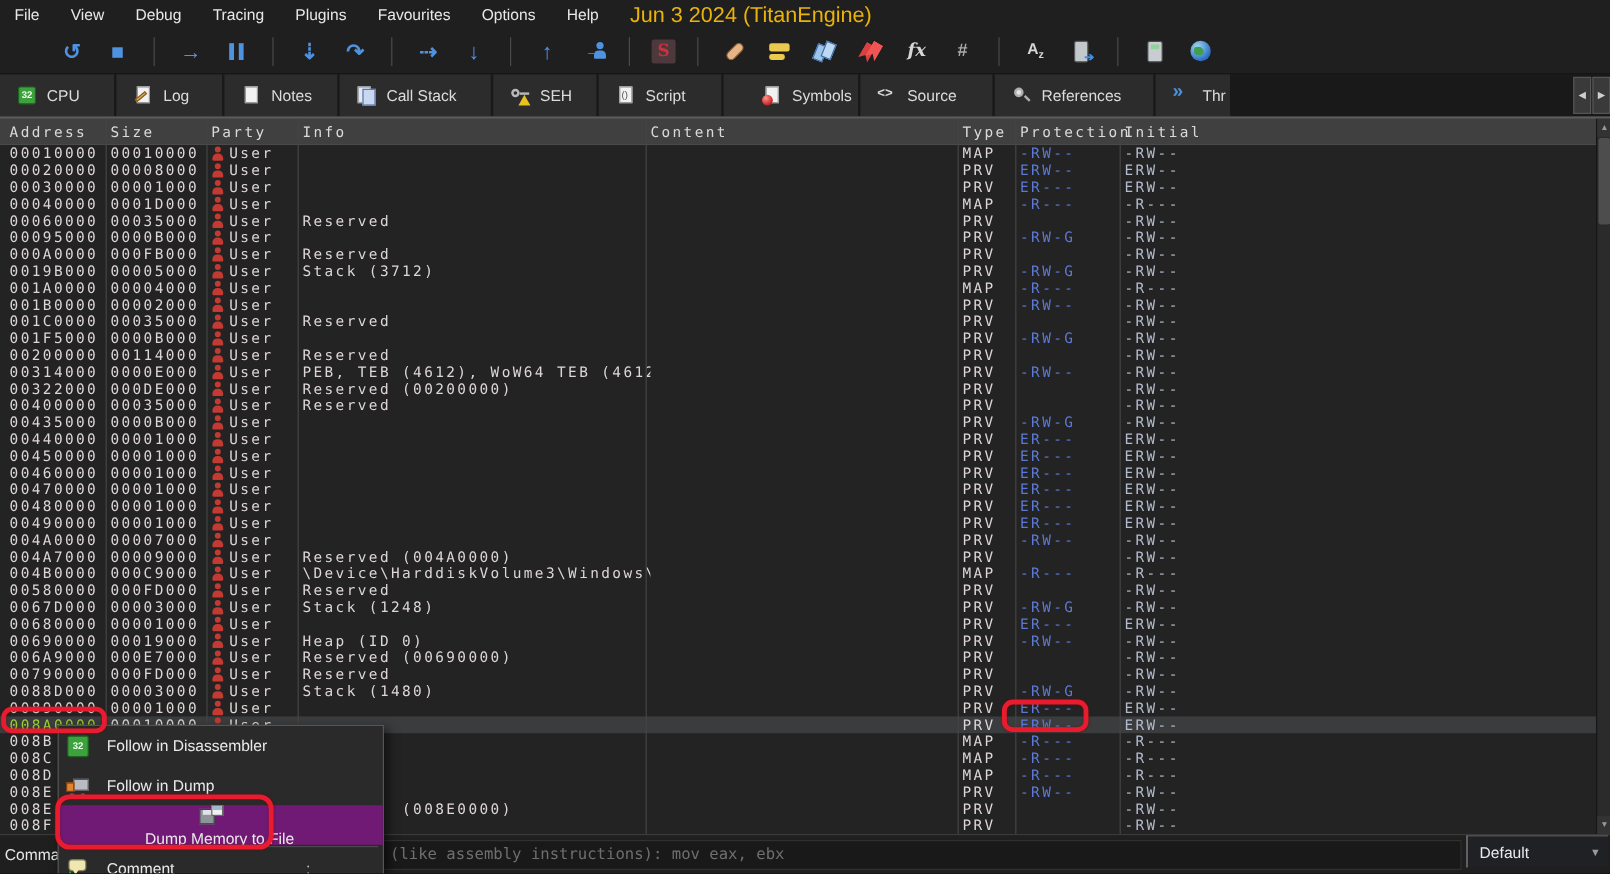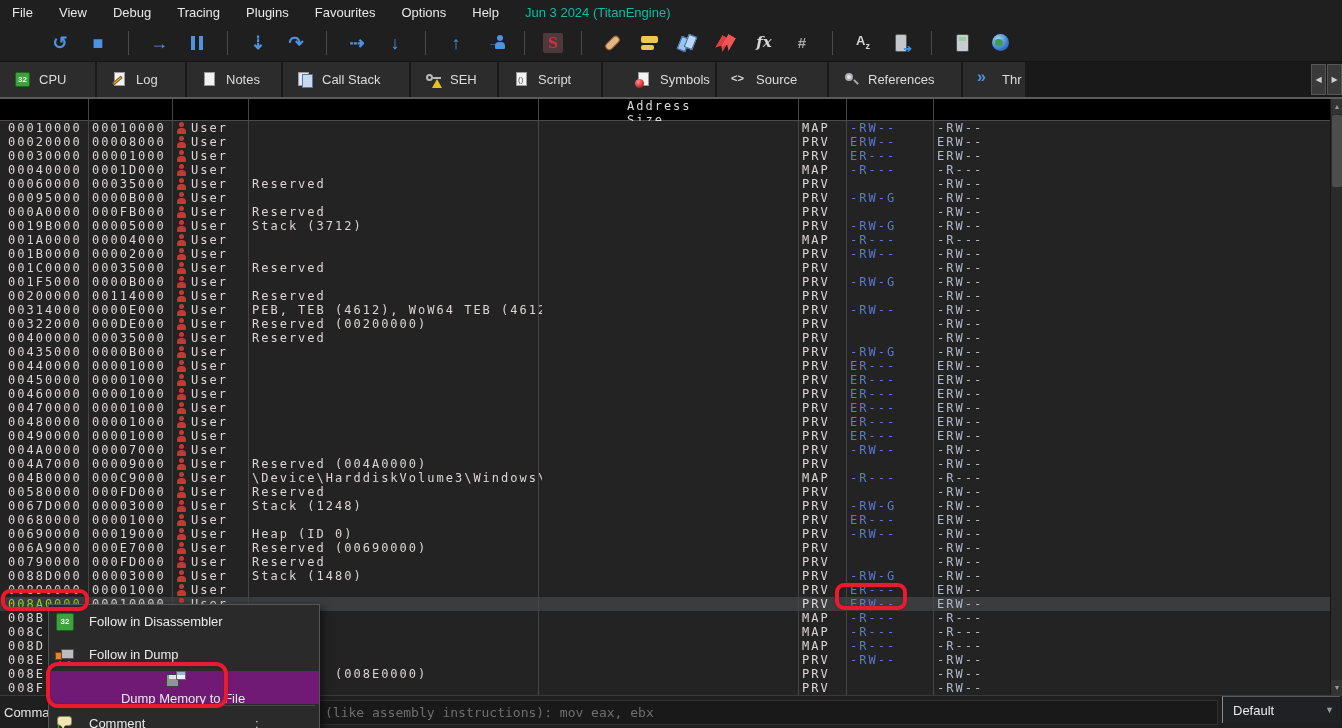--- a/index.html
+++ b/index.html
@@ -6,21 +6,21 @@
   html,body { background:#111; }
   #app {
     position:relative; width:1342px; height:728px; overflow:hidden;
     background:#1f1f1f; font-family:"Liberation Sans", sans-serif;
     color:#e6e6e6; user-select:none;
   }
   
   #menubar { position:absolute; left:0; top:0; width:100%; height:24px;
     display:flex; align-items:center; gap:26px; padding-left:12px; background:#1f1f1f; }
   .menuitem { font-size:13px; color:#e8e8e8; cursor:default; }
-  #buildinfo { font-size:13px; color:#14b8a6; }
+  #buildinfo { font-size:18px; color:#eab308; }
   
   #toolbar { position:absolute; left:0; top:24px; width:100%; height:38px;
     display:flex; align-items:center; gap:14px; padding-left:10px;
     background:#1f1f1f; border-bottom:1px solid #141414; }
   .tsep { width:1px; height:24px; background:#4a4a4a; margin:0 4px; }
   .tbi { position:relative; width:24px; height:24px; display:flex; align-items:center;
     justify-content:center; font-size:18px; font-weight:bold; color:#4f93e0; }
   .tbi .glyph { line-height:1; }
   .t-pause .pbar { width:4px; height:14px; background:#4f93e0; margin:0 2px; display:inline-block; }
   .t-run-to-user .glyph { font-size:13px; }
@@ -98,23 +98,23 @@
   .magring { position:absolute; left:2px; top:2px; width:8px; height:8px; border:2px solid #aeaeae;
     border-radius:50%; background:#dfe4ea; }
   .maghandle { position:absolute; left:10px; top:10px; width:6px; height:2px; background:#aeaeae;
     transform:rotate(45deg); }
   .thrarrows { position:absolute; left:0; top:-3px; font-size:16px; font-weight:bold; color:#4f93e0; }
   #tabscroll { position:absolute; right:0; top:64px; height:31px; display:flex; gap:1px; }
   .tsbtn { width:15px; height:31px; background:#3a3a3a; border:1px solid #565656; color:#cfcfcf;
     font-size:8px; display:flex; align-items:center; justify-content:center; }
   #tabline { position:absolute; left:0; top:97px; width:100%; height:2px; background:#5c5c5c; }
   
-  #tableheader { position:absolute; left:0; top:99px; width:1330px; height:22px; background:#000000;
+  #tableheader { position:absolute; left:0; top:99px; width:1330px; height:22px; background:#404040;
     border-bottom:1px solid #4a4a4a; font-family:"DejaVu Sans Mono", monospace; font-size:12px;
-    letter-spacing:2px; color:#dadada; display:flex; align-items:center; padding-left:8px;flex-direction:column; }
+    letter-spacing:2px; color:#dadada; display:flex; align-items:center; padding-left:8px; }
   .hcell { flex:none; }
   #tablebody { position:absolute; left:0; top:121px; width:1330px; height:574px; background:#232323;
     overflow:hidden; font-family:"DejaVu Sans Mono", monospace; font-size:12px; letter-spacing:2px;
     color:#ded6d6; }
   .mrow { height:14px; line-height:14px; display:flex; padding-left:8px; white-space:pre; }
   .mrow.sel { background:#3a3c3e; }
   .c-addr { width:84px; flex:none; overflow:hidden; }
   .c-size { width:84px; flex:none; overflow:hidden; }
   .c-party{ width:76px; flex:none; overflow:hidden; display:flex; align-items:center; }
   .c-info { width:290px; flex:none; overflow:hidden; }

